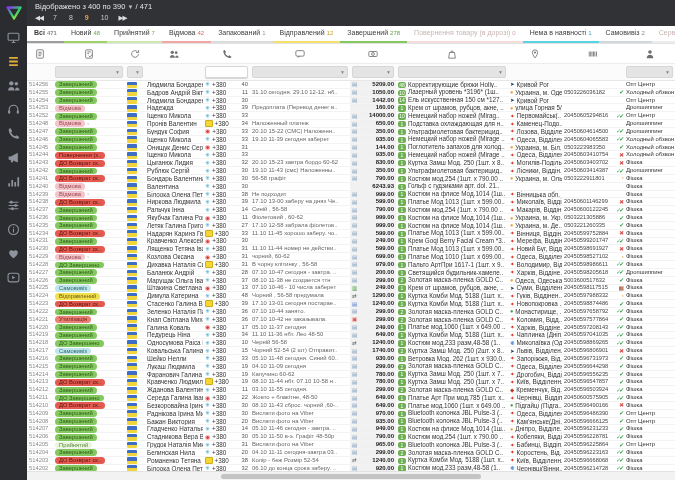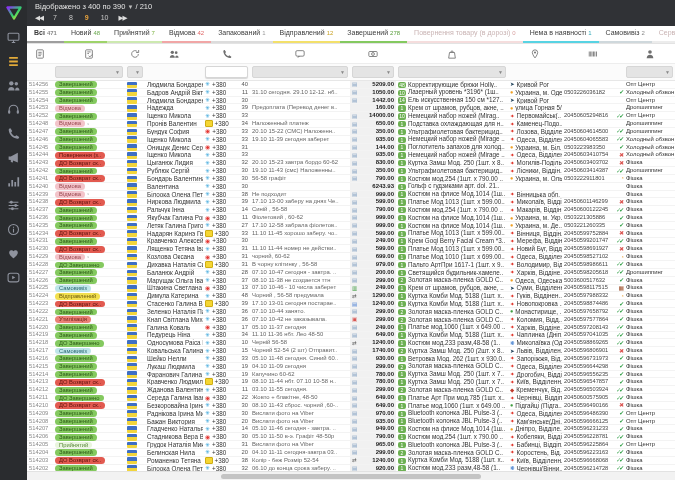--- a/index.html
+++ b/index.html
@@ -77,21 +77,21 @@
               <stop offset="1" stop-color="#f7e12f"></stop>
           </linearGradient>
         </defs>
         <path d="M1.5 1.5h13L8 12.5z" fill="none" stroke="url(#lg)" stroke-width="2.4" stroke-linejoin="round"></path>
       </svg>
     </div>
     <div class="topbar-main">
       <div class="shown-line">
         <span>Відображено з 400 по 390</span>
         <span class="caret">▼</span>
-        <span>/ 210</span>
+        <span>/ 471</span>
       </div>
       <div class="pager">
         <span class="nav">◀◀</span>
         <span id="page-numbers" style="display: inline-flex; gap: 12px;">
             <span class="pg">7</span>
             <span class="pg">8</span>
             <span class="pg cur">9</span>
             <span class="pg">10</span>
           </span>
         <span class="nav">▶▶</span>

